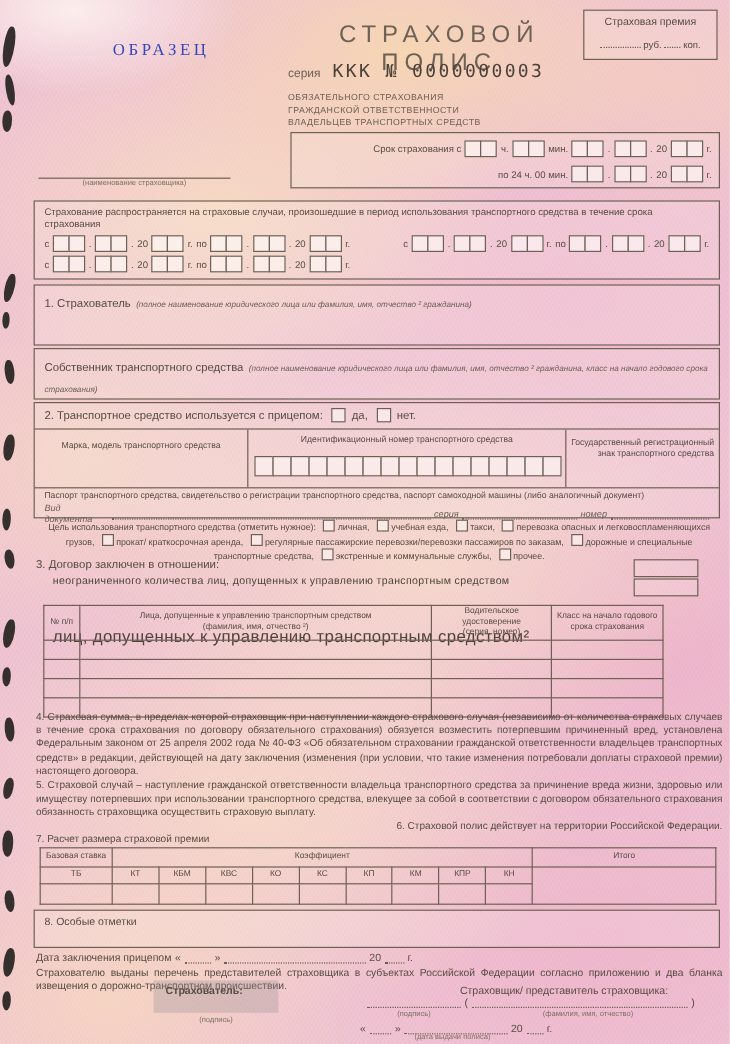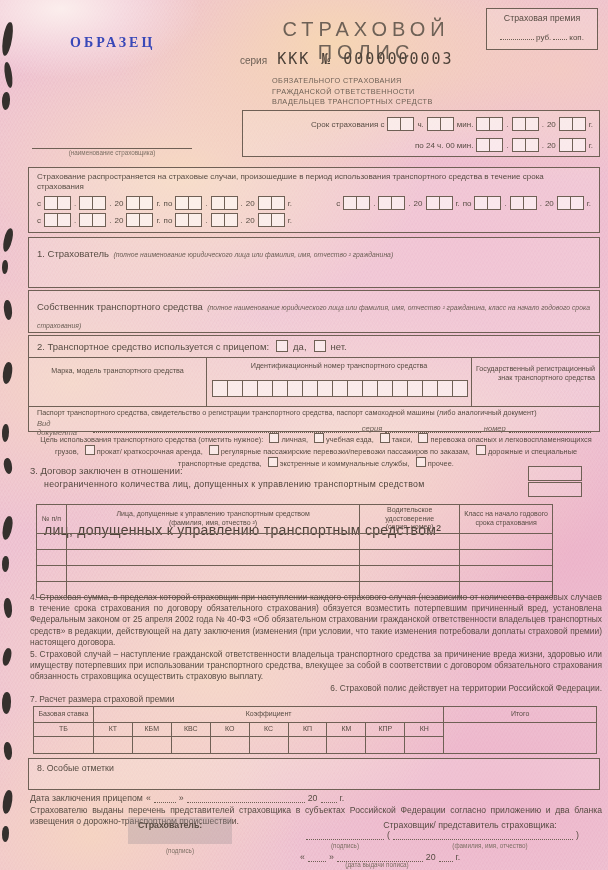--- a/index.html
+++ b/index.html
@@ -56,30 +56,30 @@
     <div class="tear" style="left:3px;top:516px;width:9px;height:24px;transform:rotate(9deg);"></div>
     <div class="tear" style="left:2px;top:556px;width:7px;height:16px;"></div>
     <div class="tear" style="left:4px;top:598px;width:8px;height:20px;transform:rotate(-7deg);"></div>
     <div class="tear" style="left:3px;top:648px;width:8px;height:18px;transform:rotate(10deg);"></div>
     <div class="tear" style="left:2px;top:692px;width:9px;height:22px;"></div>
     <div class="tear" style="left:4px;top:742px;width:8px;height:18px;transform:rotate(-9deg);"></div>
     <div class="tear" style="left:3px;top:790px;width:9px;height:24px;transform:rotate(7deg);"></div>
     <div class="tear" style="left:2px;top:826px;width:7px;height:16px;"></div>
   </div>
 
-  <div class="abs" style="left:70px;top:35px;font-family:'Liberation Serif',serif;font-weight:bold;font-size:14px;letter-spacing:3px;color:#3948b8;">ОБРАЗЕЦ</div>
+  <div class="abs" style="left:94px;top:35px;font-family:'Liberation Serif',serif;font-weight:normal;font-size:14px;letter-spacing:3px;color:#3948b8;">ОБРАЗЕЦ</div>
 
   <div class="abs" style="left:232px;top:18px;width:268px;text-align:center;font-size:20px;letter-spacing:5px;color:#6e6156;">СТРАХОВОЙ  ПОЛИС</div>
 
   <div class="abs" style="left:240px;top:50px;display:flex;align-items:baseline;gap:10px;">
     <span style="font-size:10px;color:#6e6156;">серия</span>
     <span style="font-family:'DejaVu Sans Mono',monospace;font-size:15px;letter-spacing:2px;color:#4c4138;">ККК  №  0000000003</span>
   </div>
 
-  <div class="abs" style="left:240px;top:76px;font-size:7.3px;line-height:10.5px;letter-spacing:.4px;color:#6e6156;margin-left:32px;">
+  <div class="abs" style="left:240px;top:76px;font-size:7.3px;line-height:10.5px;letter-spacing:.4px;color:#6e6156;">
     <div>ОБЯЗАТЕЛЬНОГО СТРАХОВАНИЯ</div>
     <div>ГРАЖДАНСКОЙ  ОТВЕТСТВЕННОСТИ</div>
     <div>ВЛАДЕЛЬЦЕВ  ТРАНСПОРТНЫХ  СРЕДСТВ</div>
   </div>
 
   <div class="bx" style="left:486px;top:8px;width:110px;height:40px;">
     <div style="font-size:8.8px;text-align:center;margin-top:4px;">Страховая премия</div>
     <div style="font-size:8px;display:flex;align-items:baseline;gap:2px;justify-content:center;margin-top:8px;">
       <span class="dl" style="width:34px;"></span>
       <span>руб.</span>

